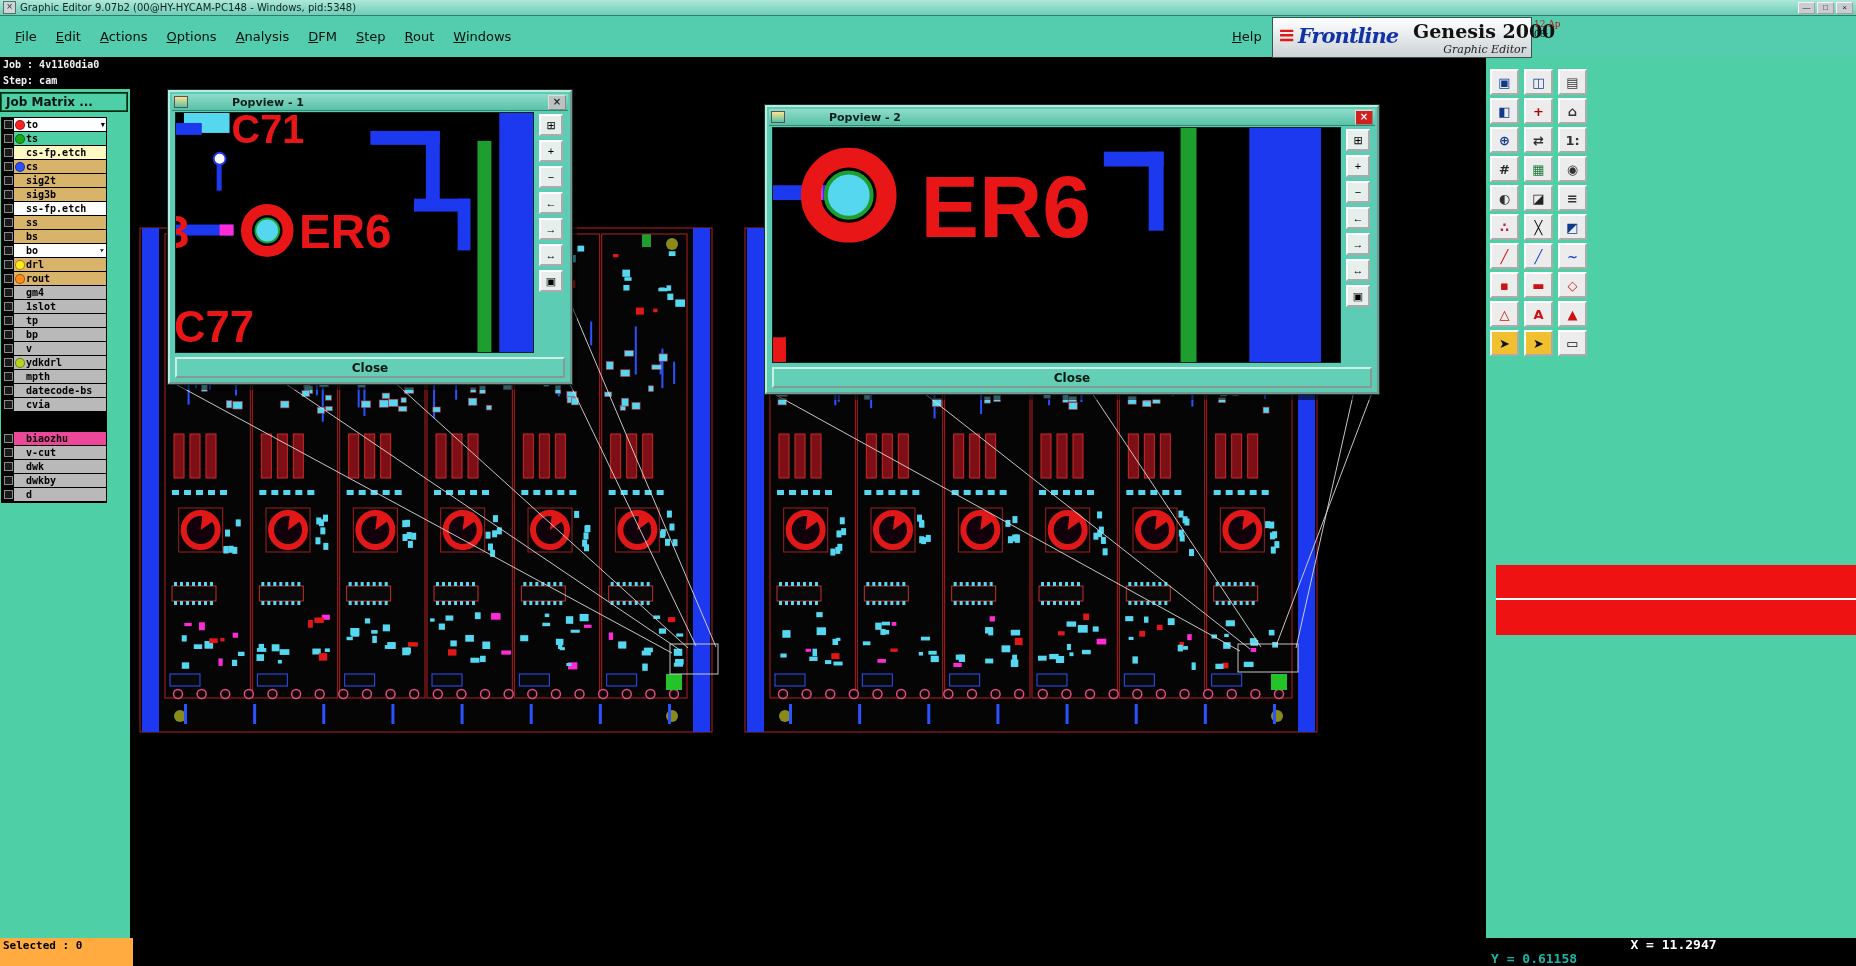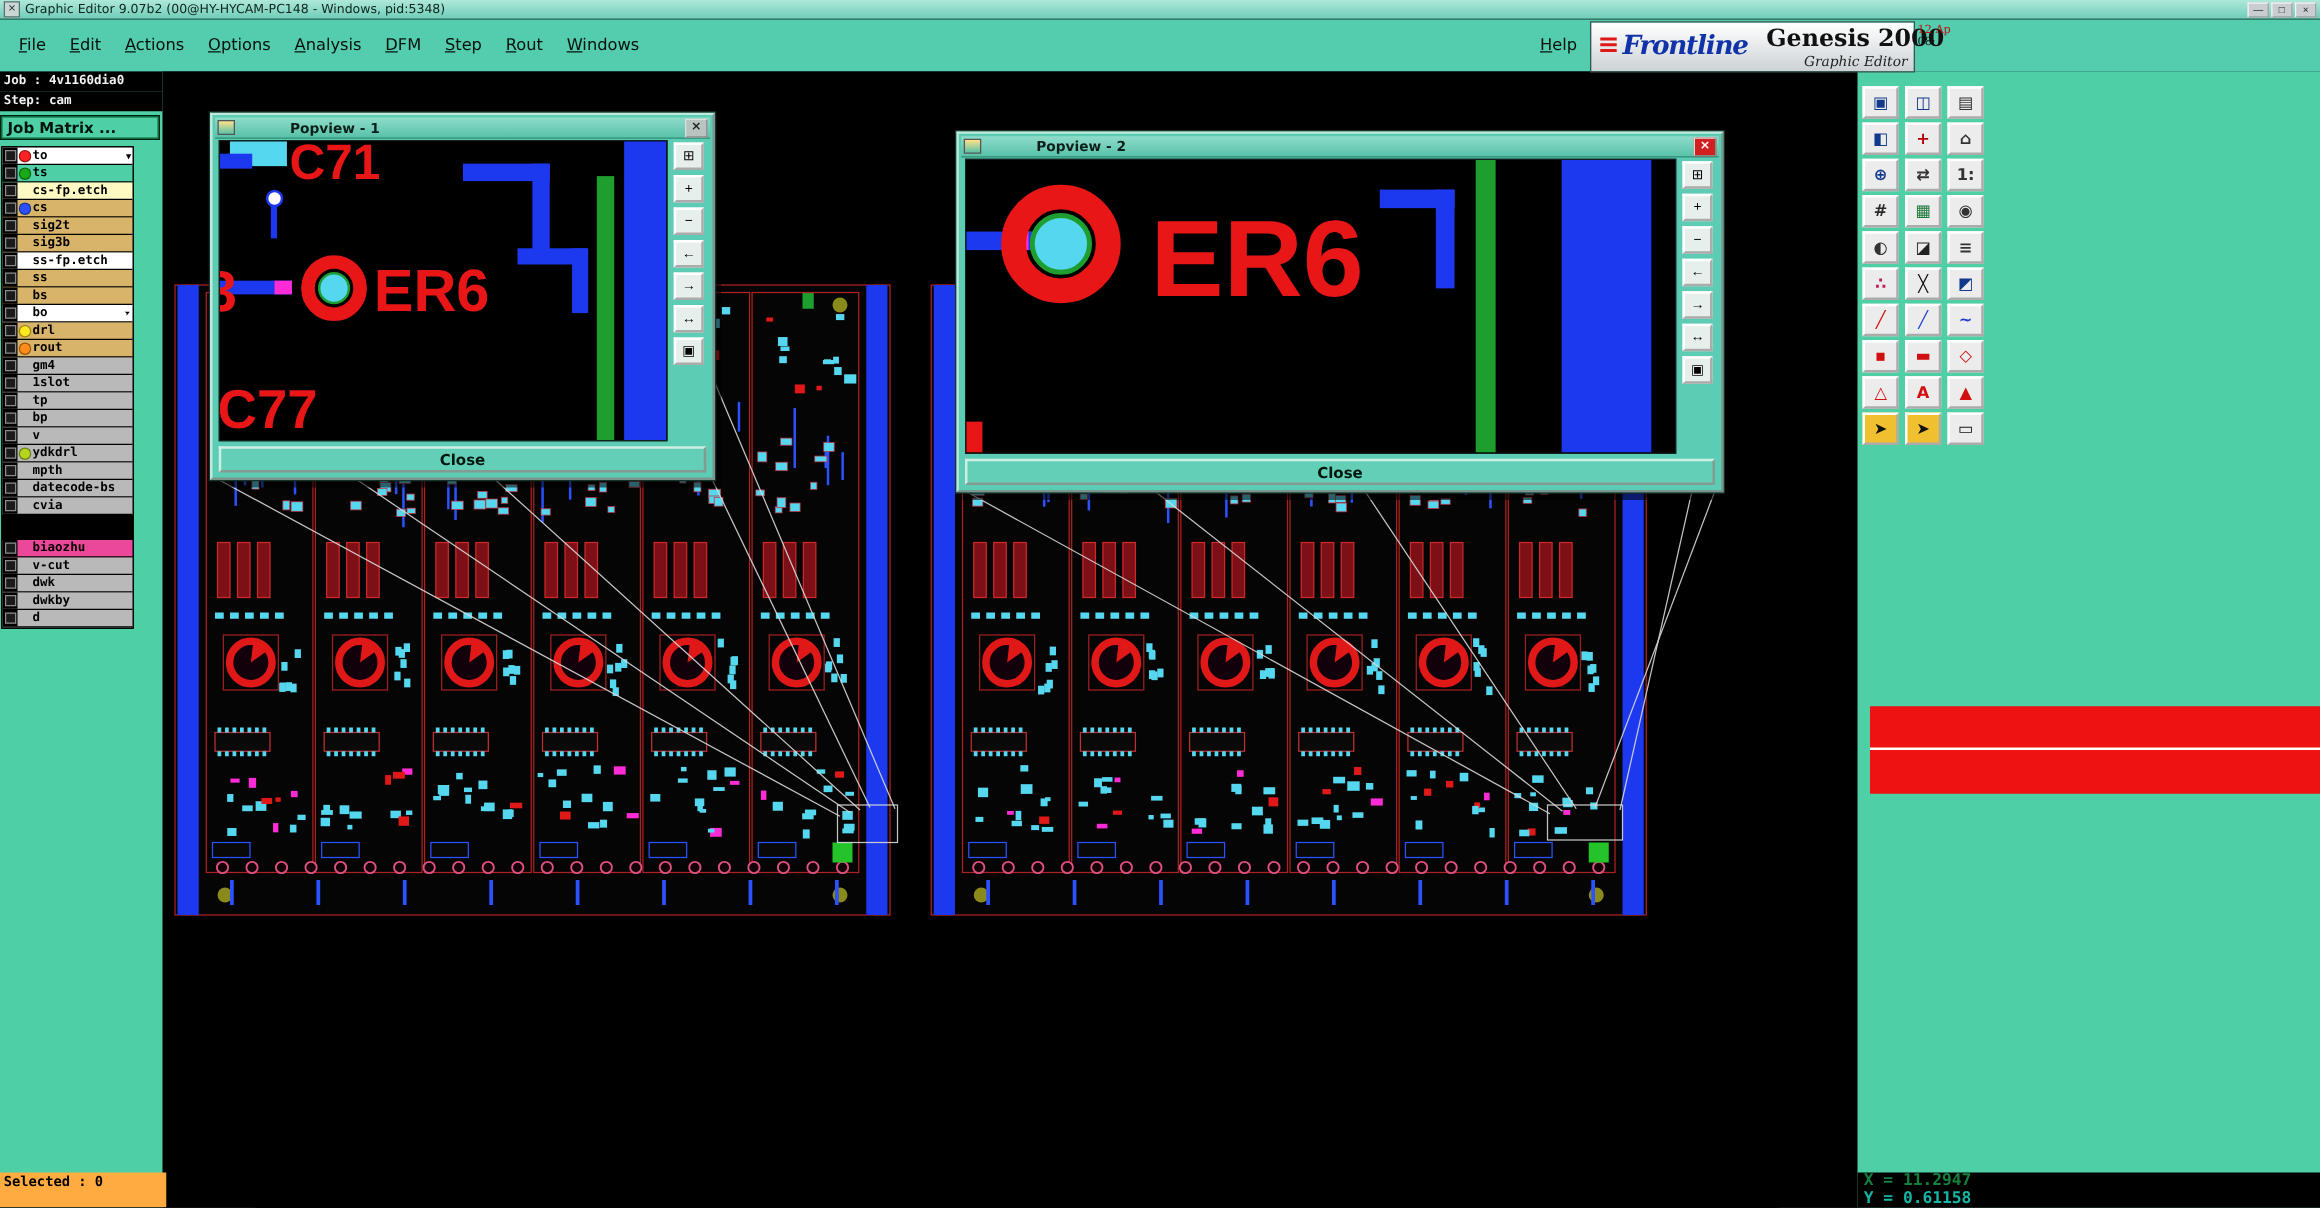--- a/index.html
+++ b/index.html
@@ -43,21 +43,21 @@
   
   .canvas{position:absolute;left:130px;top:57px;width:1356px;height:909px;background:#000;z-index:1;}
 
   
   .right-panel{position:absolute;left:1486px;top:57px;width:370px;bottom:0;background:#4fcfa6;z-index:30;}
   .tool-grid{position:absolute;left:4px;top:12px;width:104px;display:grid;grid-template-columns:repeat(3,31px);gap:3px;}
   .tool-btn{width:29px;height:26px;background:#ececec;border:2px outset #ffffff;font-size:13px;line-height:21px;text-align:center;padding:0;font-family:"DejaVu Sans",sans-serif;font-weight:bold;}
   .red-overlay{position:absolute;left:10px;top:508px;right:0;height:70px;background:#ee1212;}
   .red-overlay::after{content:"";position:absolute;left:0;right:0;top:33px;height:2px;background:#fff;}
   .coord-box{position:absolute;left:0;right:0;bottom:0;height:28px;background:#000;font-family:"DejaVu Sans Mono",monospace;font-weight:bold;font-size:13px;line-height:14px;padding:0 0 0 5px;}
-  .coord-x{color:#15803d;display:block;}
+  .coord-x{color:#ffffff;display:block;text-align:center;}
   .coord-y{color:#14b8a6;display:block;}
 
   
   .popview{position:absolute;background:#5ccdb4;border:2px outset #bfe9dc;outline:1px solid #16322a;box-shadow:5px 6px 0 rgba(0,0,0,.55);z-index:10;}
   .pv-title{position:absolute;left:2px;top:2px;right:2px;height:16px;background:linear-gradient(#8fdcca,#58c2a8);display:flex;align-items:center;padding:0 2px;border-bottom:1px solid #2e8b72;gap:40px;}
   .pv-ico{width:12px;height:10px;background:linear-gradient(#ffe28a,#58c2a8);border:1px solid #555;margin-right:4px;flex:none;}
   .pv-title-text{font-size:11px;font-weight:bold;color:#0c1f1a;}
   .pv-x{margin-left:auto;width:16px;height:13px;text-align:center;font-size:10px;line-height:12px;border:1px outset #ddd;font-weight:bold;}
   .pv-x.red{background:#d22020;color:#fff;}
   .pv-x.gray{background:#b9c4c0;color:#222;}

